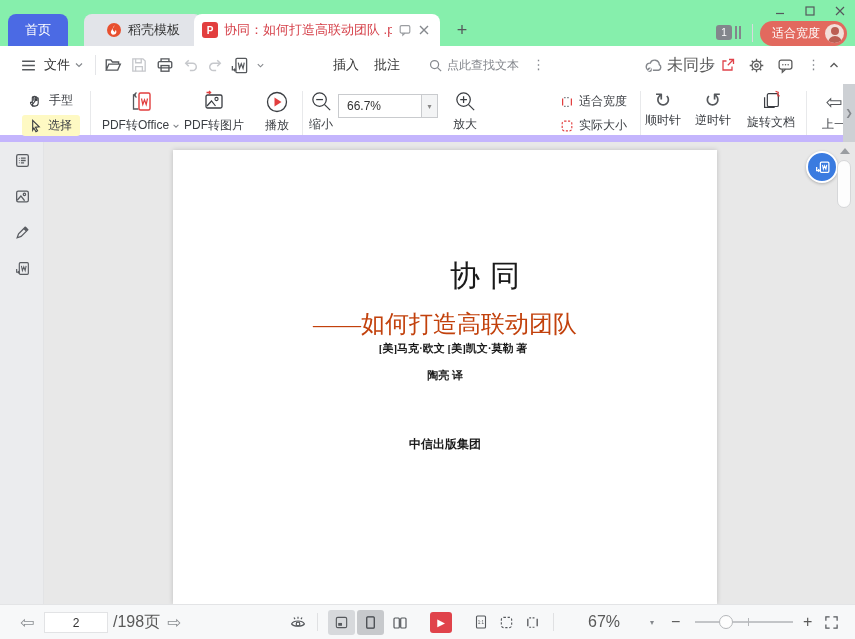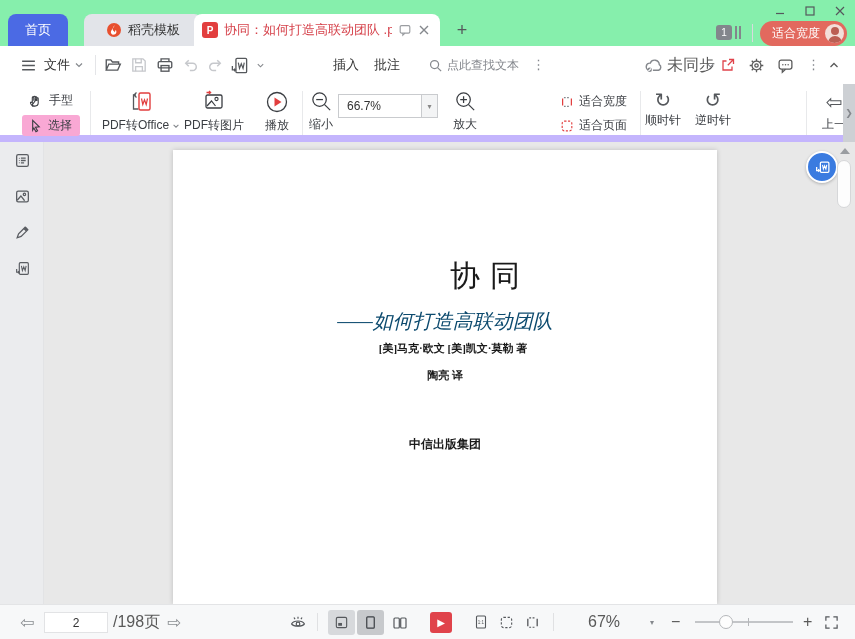--- a/index.html
+++ b/index.html
@@ -37,37 +37,37 @@
   .rtab { font-size:13px; color:#333; }
   .annot-exp { left:402px; top:56px; width:13px; height:20px; background:#ccced3; color:#6d7076; font-size:10px; display:flex; align-items:center; justify-content:center; }
   .search-ph { font-size:12px; color:#83868c; }
   .vell { font-size:13px; color:#83868c; letter-spacing:0; }
 
   
   .ribbon { top:84px; left:0; width:855px; height:58px; background:#fff; border-bottom:7px solid #c4b5fd; }
   .rb-div { top:7px; width:1px; height:44px; background:#e8e9eb; }
   .tool { display:flex; align-items:center; gap:5px; font-size:12px; color:#3a3d42; }
   .tool-col { position:absolute; display:flex; flex-direction:column; align-items:center; gap:2px; font-size:12px; color:#3a3d42; }
-  .sel-bg { background:#f9a8d4; border-radius:3px; padding:2px 8px 2px 6px; }
+  .sel-bg { background:#fef9c3; border-radius:3px; padding:2px 8px 2px 6px; }
   .combo { left:338px; top:10px; width:100px; height:24px; border:1px solid #c9cbce; background:#fff; display:flex; }
   .combo .val { flex:1; font-size:12px; color:#333; padding:4px 0 0 8px; }
   .combo .dd { width:16px; border-left:1px solid #c9cbce; background:#f3f4f5; color:#888; font-size:8px; display:flex; align-items:center; justify-content:center; }
   .fit-row { display:flex; align-items:center; gap:5px; font-size:12px; color:#3a3d42; }
   .rot-glyph { font-family:"DejaVu Sans",sans-serif; font-size:20px; line-height:20px; color:#55585c; }
   .expander { left:843px; top:0; width:12px; height:58px; background:#cdd0d4; color:#85888d; font-size:9px; display:flex; align-items:center; justify-content:center; }
   .prev-clip { left:810px; top:0; width:33px; height:58px; overflow:hidden; }
   .bigarrow { font-family:"DejaVu Sans",sans-serif; font-size:20px; color:#55585c; }
 
   
   .main { top:142px; left:0; width:855px; height:462px; background:#e8e8e8; }
   .sidebar { left:0; top:0; width:44px; height:462px; background:#ebecee; border-right:1px solid #e2e3e5; }
   .sb-ic { left:14px; color:#5a5d62; }
   .page { left:173px; top:8px; width:544px; height:454px; background:#fff; box-shadow:0 0 5px rgba(0,0,0,0.18); }
   .doc-title { top:106px; left:0; width:624px; text-align:center; font-family:"Liberation Serif","DejaVu Serif",serif; font-size:30px; color:#1a1a1a; letter-spacing:10px; text-indent:10px; }
-  .doc-sub { top:158px; left:0; width:544px; text-align:center; font-family:"Liberation Serif","DejaVu Serif",serif; font-size:20px; color:#0c4a6e;font-style:italic; }
+  .doc-sub { top:158px; left:0; width:544px; text-align:center; font-family:"Liberation Serif","DejaVu Serif",serif; font-size:24px; color:#c2410c; }
   .doc-auth { top:191px; left:0; width:544px; text-align:center; font-family:"Liberation Serif","DejaVu Serif",serif; font-size:11px; font-weight:bold; color:#1a1a1a;margin-left:8px; }
   .doc-trans { top:218px; left:0; width:544px; text-align:center; font-family:"Liberation Serif","DejaVu Serif",serif; font-size:11px; font-weight:bold; color:#1a1a1a; }
   .doc-pub { top:286px; left:0; width:544px; text-align:center; font-family:"Liberation Serif","DejaVu Serif",serif; font-size:12px; font-weight:bold; color:#1a1a1a; }
   .floatbtn { left:806px; top:9px; width:32px; height:32px; border-radius:50%; background:#3a7be0; border:2px solid #fff; box-shadow:0 1px 3px rgba(0,0,0,0.25); display:flex; align-items:center; justify-content:center; }
   .scroll-up { left:840px; top:6px; width:0; height:0; border-left:5px solid transparent; border-right:5px solid transparent; border-bottom:6px solid #9a9da1; }
   .scroll-thumb { left:837px; top:18px; width:14px; height:48px; background:#fdfdfd; border:1px solid #d6d7d9; border-radius:7px; }
 
   
   .statusbar { top:604px; left:0; width:855px; height:35px; background:#f7f8f9; border-top:1px solid #e3e4e6; }
   .si { top:0; height:34px; display:flex; align-items:center; color:#6b6e73; }
@@ -328,31 +328,39 @@
       <svg width="14" height="14" viewBox="0 0 16 16" fill="none">
         <path d="M3 4v8M13 4v8" stroke="#e23e3e" stroke-width="1.4"></path>
         <path d="M4.5 3h7M4.5 13h7" stroke="#85888d" stroke-width="1.2" stroke-dasharray="2 1.6"></path>
       </svg>
       <span>适合宽度</span>
     </div>
     <div class="r fit-row" style="left:560px; top:33px">
       <svg width="14" height="14" viewBox="0 0 16 16" fill="none">
         <rect x="2.5" y="2.5" width="11" height="11" rx="2.5" stroke="#e23e3e" stroke-width="1.3" stroke-dasharray="2.4 1.8"></rect>
       </svg>
-      <span>适合页面</span>
+      <span>实际大小</span>
     </div>
     <div class="r rb-div" style="left:640px"></div>
 
     <div class="tool-col" style="left:640px; top:6px; width:46px">
       <span class="rot-glyph">↻</span>
       <span>顺时针</span>
     </div>
     <div class="tool-col" style="left:690px; top:6px; width:46px">
       <span class="rot-glyph">↺</span>
       <span>逆时针</span>
+    </div>
+    <div class="tool-col" style="left:740px; top:6px; width:62px">
+      <svg width="24" height="22" viewBox="0 0 26 24" fill="none">
+        <rect x="9" y="4" width="12" height="14" rx="1.5" stroke="#3a3d42" stroke-width="1.3"></rect>
+        <path d="M6 8v11h11" stroke="#3a3d42" stroke-width="1.3"></path>
+        <path d="M18 1.5l3 1-1 3M22.5 6.5l-2.8-.2" stroke="#e23e3e" stroke-width="1.3"></path>
+      </svg>
+      <span>旋转文档</span>
     </div>
     <div class="r rb-div" style="left:806px"></div>
 
     <div class="r prev-clip">
       <div class="tool-col" style="left:4px; top:6px; width:40px">
         <span class="bigarrow">⇦</span>
         <span style="white-space:nowrap">上一</span>
       </div>
     </div>
     <div class="r expander">❯</div>

